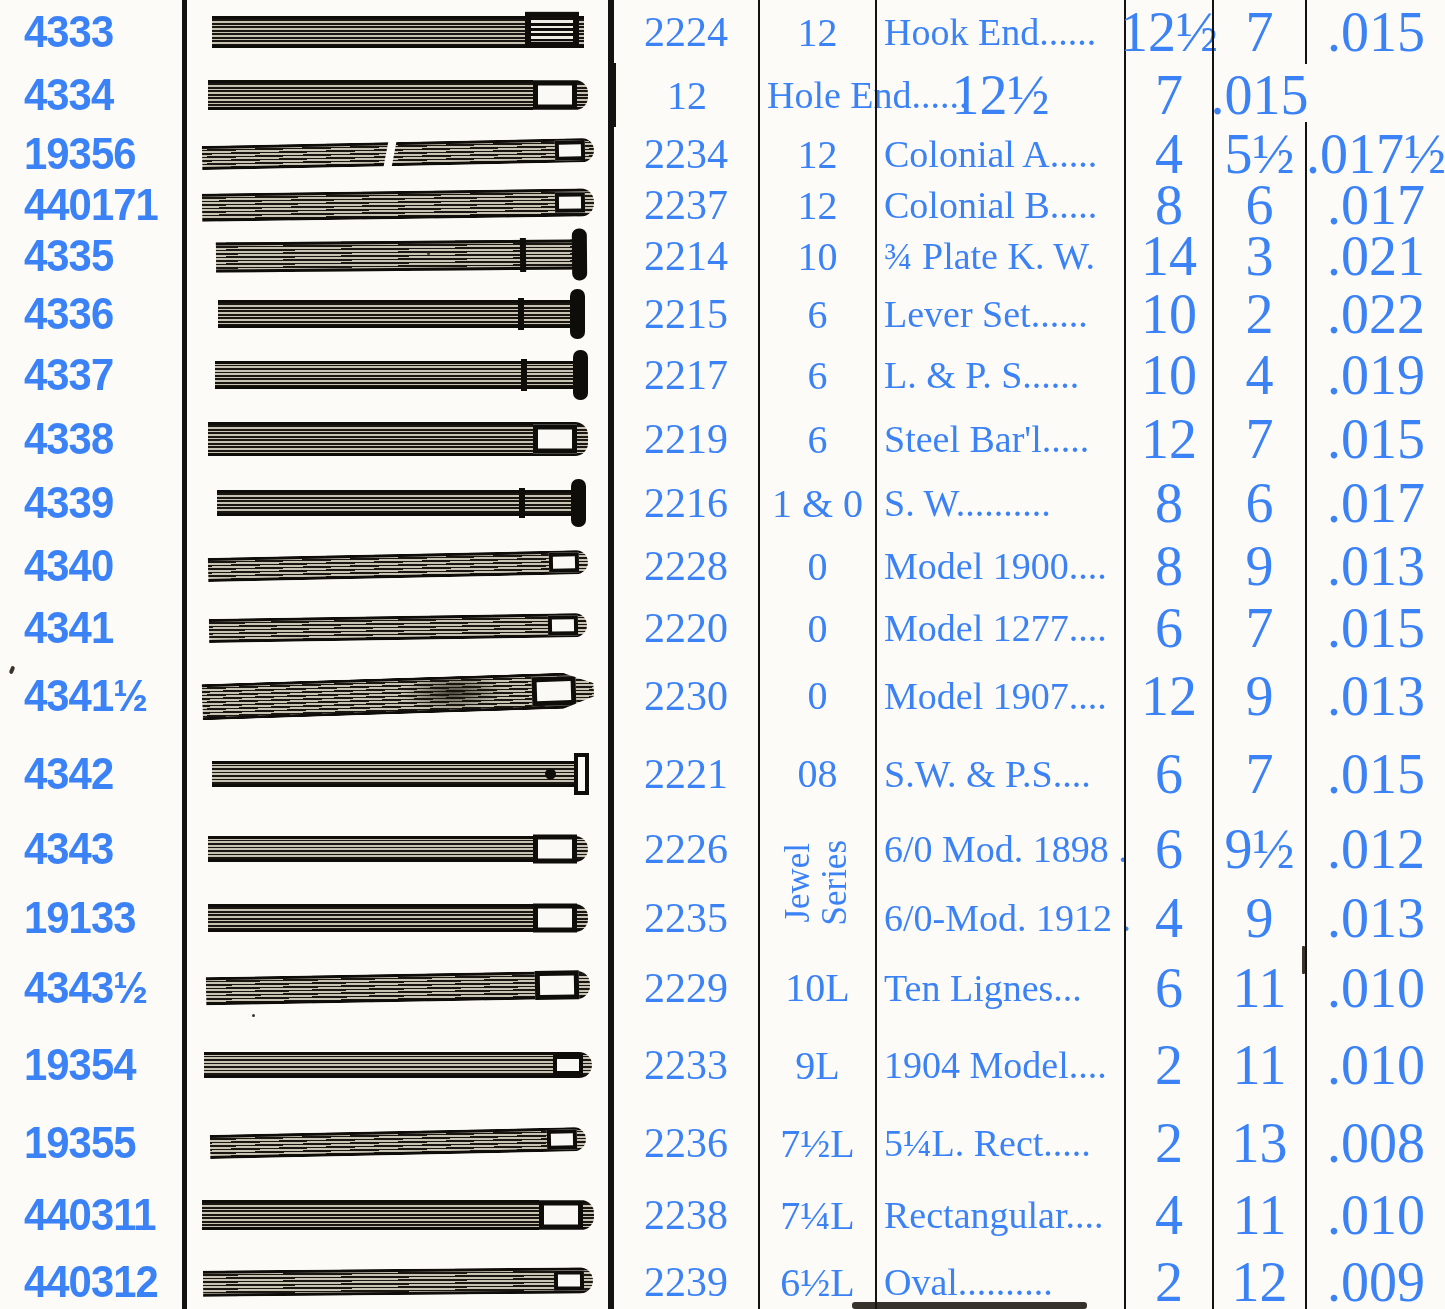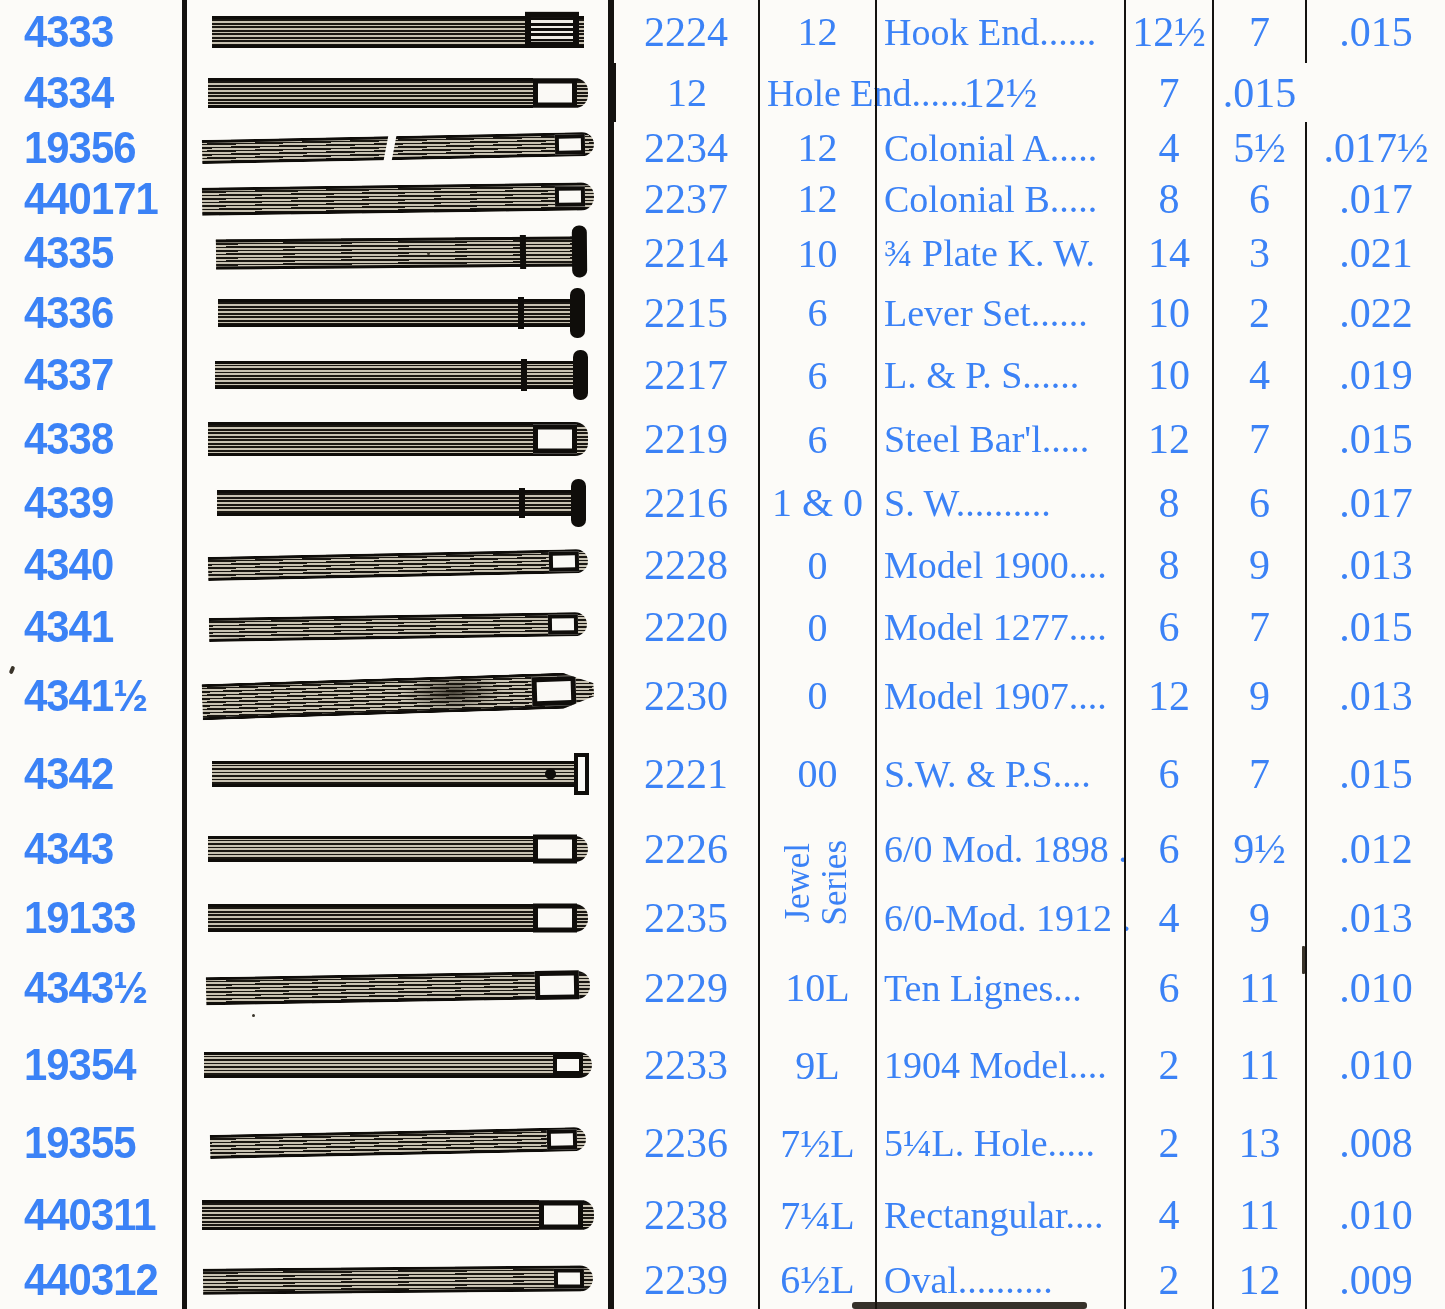--- a/index.html
+++ b/index.html
@@ -17,21 +17,21 @@
   .row:nth-child(19){height:70px}.row:nth-child(20){height:59px}
 
   .cell{display:flex;align-items:center;position:relative;overflow:visible}
   .rule-v{background:#141210;height:100%}
   .partno{padding-left:24px;font-family:"Liberation Sans","DejaVu Sans",sans-serif;
           font-weight:700;font-size:44px;letter-spacing:-1px}
   .partno .pn{display:inline-block;transform:scaleX(.95);transform-origin:left center;white-space:nowrap}
   .number{justify-content:center;font-size:42px}
   .size{justify-content:center;font-size:40px;border-left:2px solid #141210}
   .desc{justify-content:flex-start;padding-left:7px;font-size:38px;border-left:2px solid #141210;white-space:nowrap}
-  .n1,.n2,.price{justify-content:center;font-size:42px}
+  .n1,.n2,.price{justify-content:center;font-size:56px}
   .n1{border-left:2px solid #141210}
   .n2{border-left:2px solid #141210}
   .price{border-left:2px solid #141210}
   .illus{justify-content:center}
 
   
   .spring{position:relative;width:378px;height:26px;
     background:
       linear-gradient(#0f0d0a,#0f0d0a) 0 0/100% 3px no-repeat,
       linear-gradient(#0f0d0a,#0f0d0a) 0 100%/100% 3px no-repeat,
@@ -345,21 +345,21 @@
     </div>
     <div class="rule-v"></div>
     <div class="cell illus">
       <div class="spring pin-end">
         
         
       </div>
     </div>
     <div class="rule-v"></div>
     <div class="cell number">2221</div>
-    <div class="cell size">00</div>
+    <div class="cell size">08</div>
     <div class="cell desc">S.W. &amp; P.S....</div>
     <div class="cell n1">6</div>
     <div class="cell n2">7</div>
     <div class="cell price">.015</div>
   </div>
 
   <div class="row">
     <div class="cell partno">
       <span class="pn">4343</span>
     </div>
@@ -446,21 +446,21 @@
     <div class="rule-v"></div>
     <div class="cell illus">
       <div class="spring hole-end-small">
         
         
       </div>
     </div>
     <div class="rule-v"></div>
     <div class="cell number">2236</div>
     <div class="cell size">7½L</div>
-    <div class="cell desc">5¼L. Hole.....</div>
+    <div class="cell desc">5¼L. Rect.....</div>
     <div class="cell n1">2</div>
     <div class="cell n2">13</div>
     <div class="cell price">.008</div>
   </div>
 
   <div class="row">
     <div class="cell partno">
       <span class="pn">440311</span>
     </div>
     <div class="rule-v"></div>

